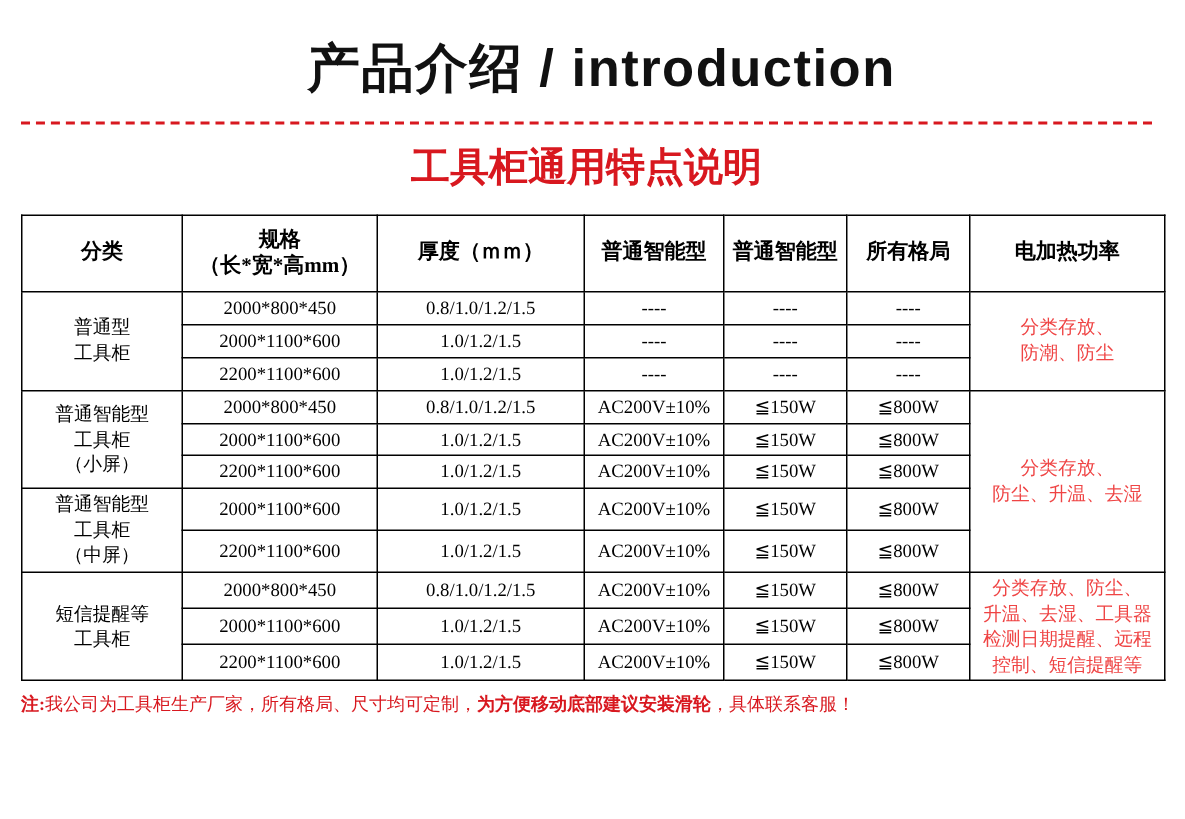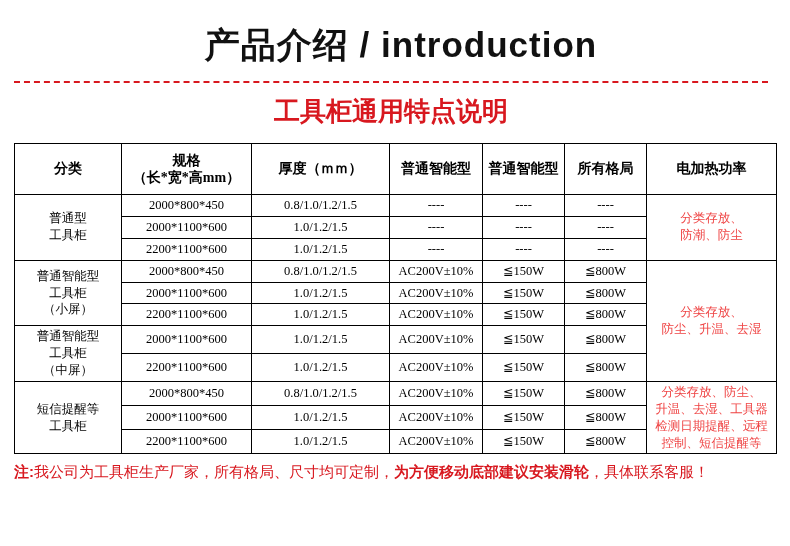--- a/index.html
+++ b/index.html
@@ -90,23 +90,23 @@
   }
   td.spec-val {
     font-size: 13px;
   }
   .dash {
     letter-spacing: 0px;
   }
   
   .note {
     margin: 7px 14px 0 14px;
-    font-size: 15px;
+    font-size: 12px;
     color: #d8181f;
-    font-family: Liberation Sans, sans-serif;
+    font-family: Liberation Serif, serif;
     line-height: 1.4;
     white-space: nowrap;
   }
   .note .bold {
     font-weight: bold;
   }
   .note .lead {
     font-weight: bold;
   }
 </style>

